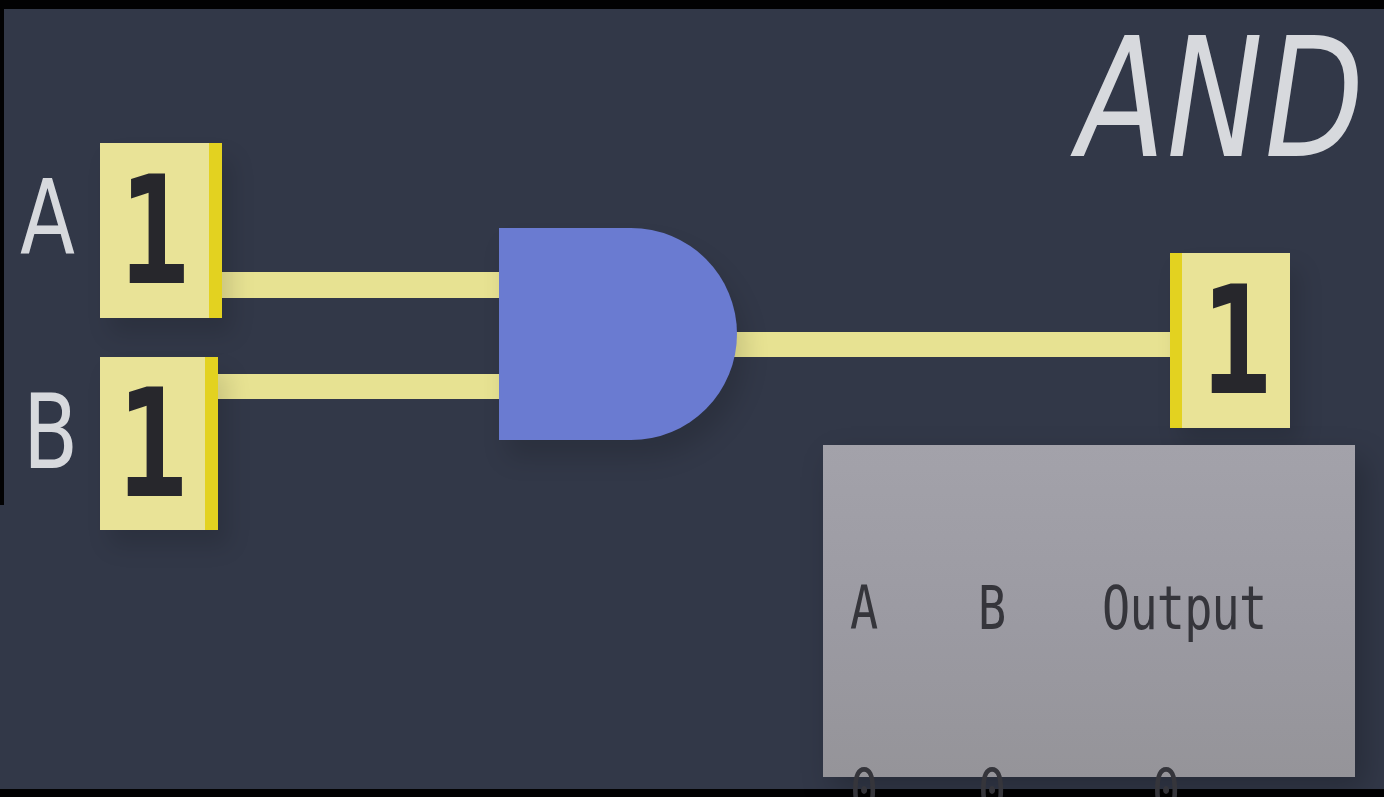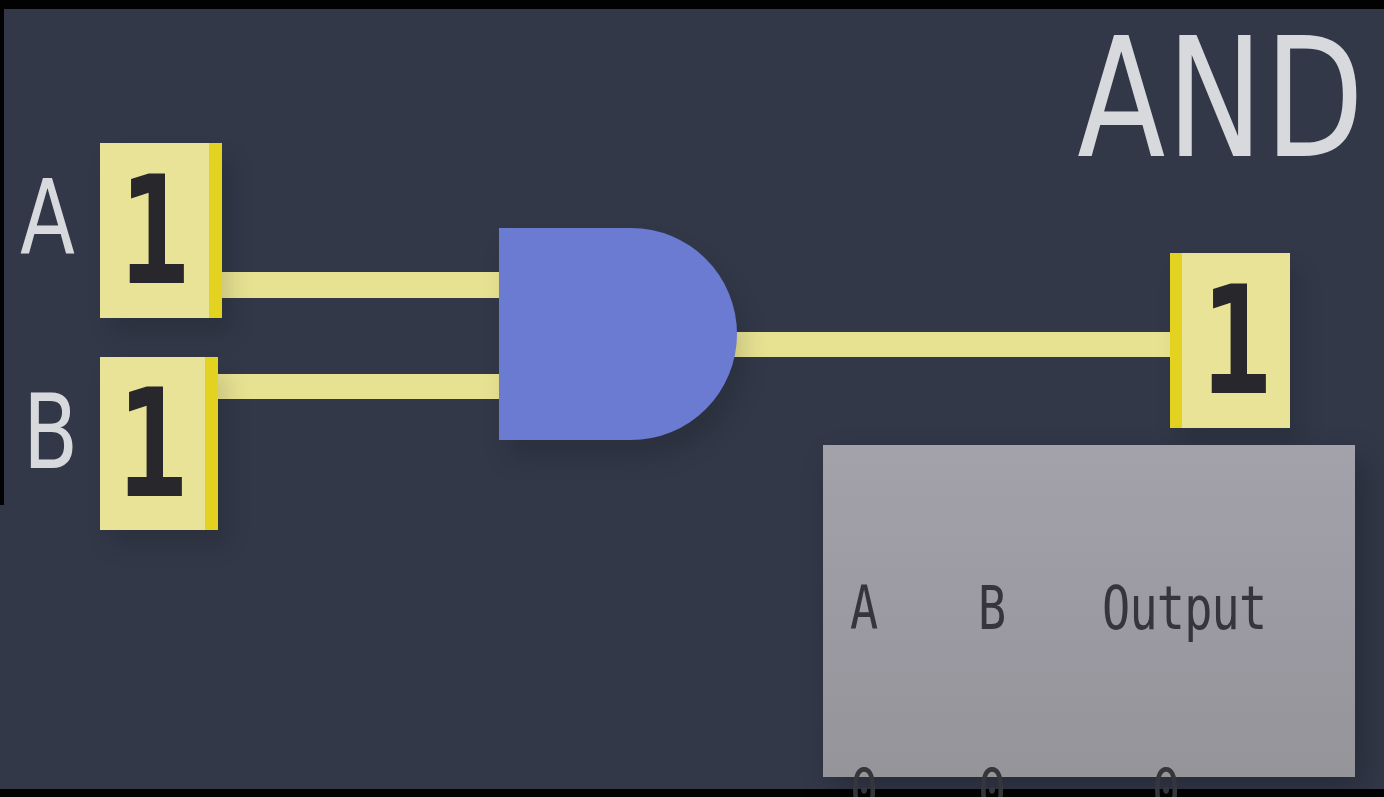--- a/index.html
+++ b/index.html
@@ -14,21 +14,21 @@
   .edge-left{position:absolute;left:0;top:0;width:4px;height:505px;background:#020203;}
 
   
   .squeezeL{display:inline-block;transform:scaleX(0.78);transform-origin:0 50%;}
   .squeezeC{display:inline-block;transform:scaleX(0.78);transform-origin:50% 50%;}
   .squeezeR{display:inline-block;transform:scaleX(0.78);transform-origin:100% 0;}
 
   .gate-title{
     position:absolute;top:17px;right:19px;
     font-size:165px;line-height:1;color:#D7D9DD;
-    letter-spacing:2px;white-space:nowrap;
+    letter-spacing:2px;white-space:nowrap;font-style:italic;
   }
   .pin-label{
     position:absolute;font-size:103px;line-height:1;color:#D7D9DD;white-space:nowrap;
   }
   .label-a{left:20px;top:166px;}
   .label-b{left:23px;top:381px;}
 
   .wire{position:absolute;background:#E7E292;z-index:1;border-radius:2px;}
   .wire-a{left:205px;top:272px;width:315px;height:26px;}
   .wire-b{left:205px;top:374px;width:315px;height:25px;}

